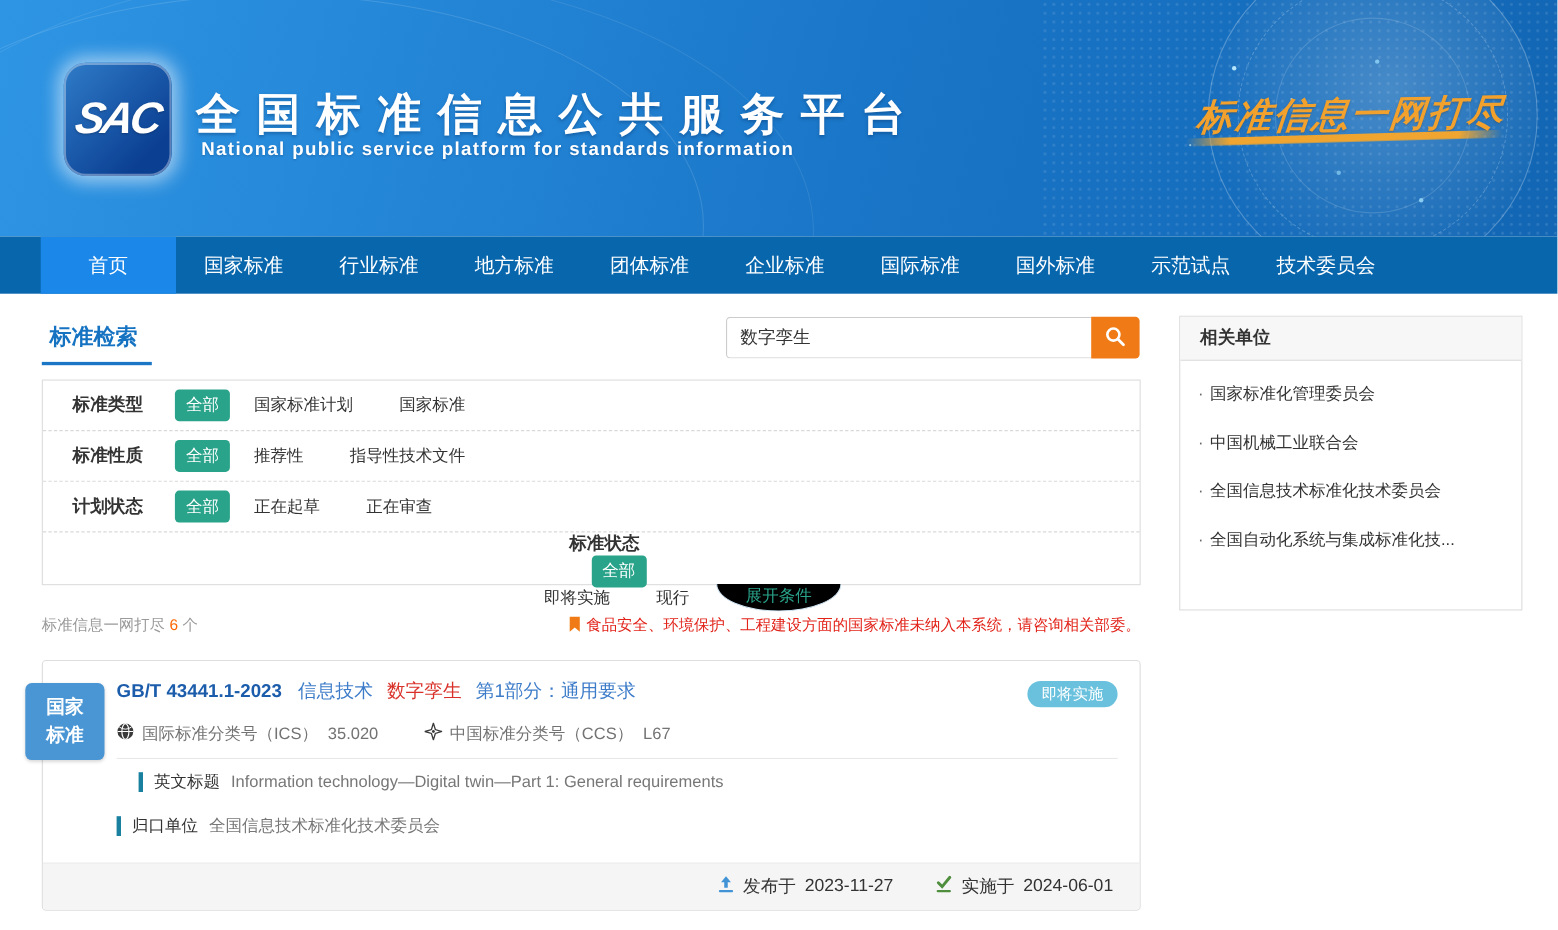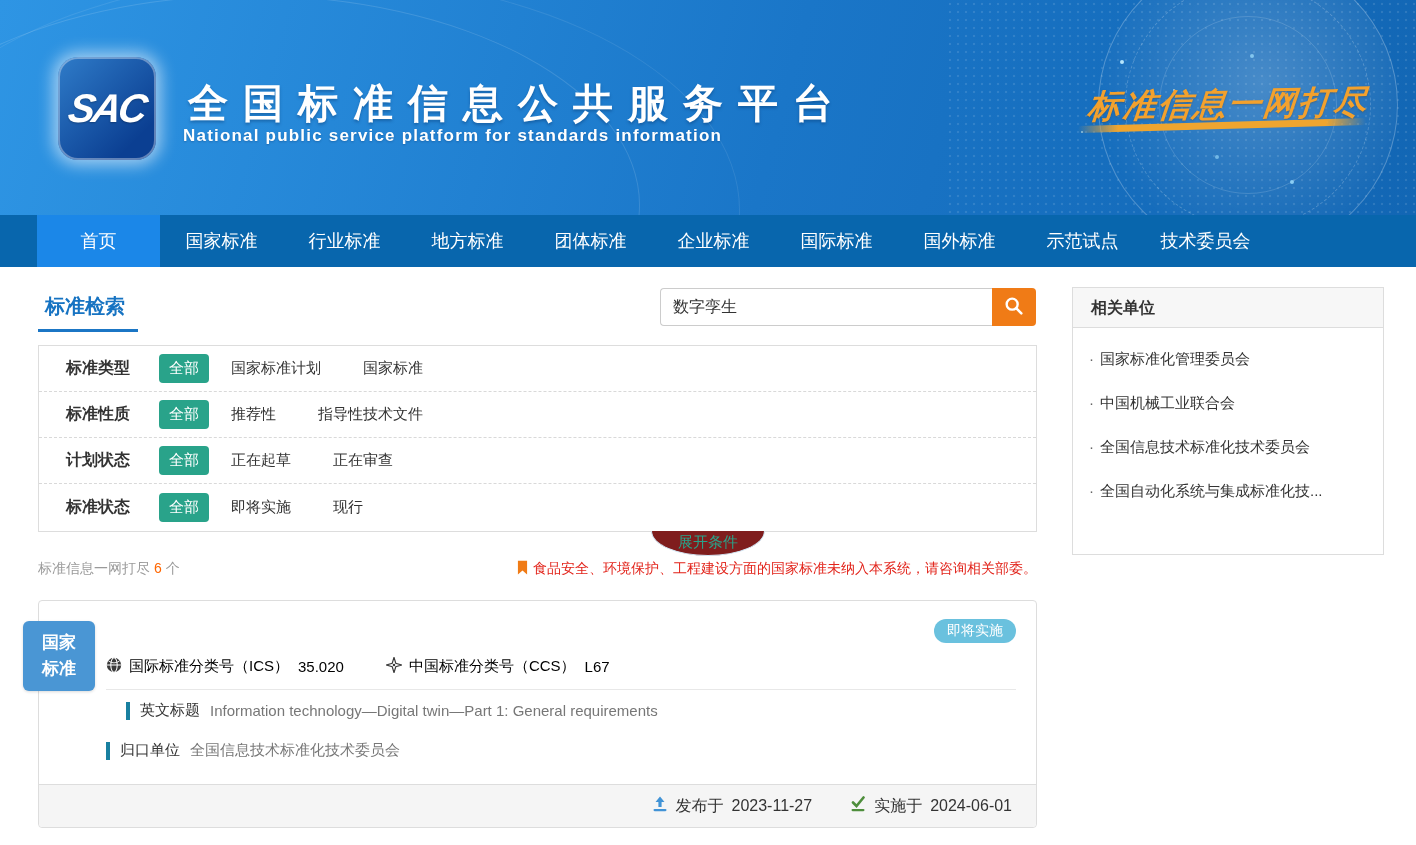--- a/index.html
+++ b/index.html
@@ -30,21 +30,21 @@
       -40px 70px 0 -1px rgba(190,235,255,.7), 170px 120px 0 rgba(160,225,255,.8),
       240px 20px 0 -2px rgba(220,245,255,.9); }
 
   .sac-logo { position:absolute; left:58px; top:57px; width:98px; height:103px;
     border-radius:20px; background:linear-gradient(135deg,#2f7cc9 0%,#0b3f92 80%);
     box-shadow:0 0 16px 5px rgba(255,255,255,.55), inset 0 0 0 2px rgba(255,255,255,.35);
     display:flex; align-items:center; justify-content:center; }
   .sac-logo span { color:#fff; font-size:40px; font-weight:bold; font-style:italic;
     letter-spacing:-3px; transform:skewX(-10deg); text-shadow:0 1px 2px rgba(0,0,0,.25); }
 
-  .site-title { position:absolute; left:188px; top:76px; color:#fff; font-size:40px;
+  .site-title { position:absolute; left:178px; top:76px; color:#fff; font-size:40px;
     font-weight:bold; letter-spacing:15px; white-space:nowrap;
     text-shadow:0 2px 3px rgba(0,40,90,.35); }
   .site-subtitle { position:absolute; left:183px; top:126px; color:#fff; font-size:17px;
     font-weight:bold; letter-spacing:1.2px; white-space:nowrap;
     text-shadow:0 1px 2px rgba(0,40,90,.3); }
 
   .slogan-text { position:absolute; left:1088px; top:82px; width:300px; color:#f3a12d;
     font-size:33px; font-weight:bold; font-style:italic; letter-spacing:2px;
     transform:skewX(-6deg) rotate(-1deg); white-space:nowrap;
     text-shadow:0 1px 2px rgba(90,50,0,.3); }
@@ -71,28 +71,28 @@
     font-family:inherit; }
   .search-btn { width:44px; height:38px; border:none; background:#f07b16;
     border-radius:0 4px 4px 0; cursor:pointer; display:flex; align-items:center;
     justify-content:center; }
 
   
   .filter-panel { position:absolute; left:38px; top:345px; width:999px; height:187px;
     border:1px solid #ddd; background:#fff;text-align:center; }
   .f-row { height:46px; display:flex; align-items:center; padding-left:24px;
     border-bottom:1px dashed #d9d9d9; }
-  .f-row:last-child { border-bottom:none; }
+  .f-row:last-child { border-bottom:none;flex-direction:column; }
   .f-label { width:70px; font-size:16px; font-weight:bold; color:#333; }
   .f-badge { margin-left:26px; background:#29a38a; color:#fff; font-size:15px;
     padding:5px 10px; border-radius:4px; cursor:pointer; }
   .f-options { display:flex; gap:42px; margin-left:22px; }
   .f-opt { font-size:15px; color:#333; cursor:pointer; }
   .expand-tab { position:absolute; left:50%; transform:translateX(-50%); top:531px;
-    width:114px; height:25px; background:#7f1d1d; border:1px solid #d2e7f5; border-top:none;
+    width:114px; height:25px; background:#000000; border:1px solid #d2e7f5; border-top:none;
     border-radius:0 0 50% 50% / 0 0 100% 100%; text-align:center; line-height:22px;
     font-size:15px; color:#29a38a; cursor:pointer; z-index:2; }
 
   
   .results-info { position:absolute; left:38px; top:560px; width:999px; display:flex;
     justify-content:space-between; align-items:center; }
   .count-text { font-size:14px; color:#9a9a9a; }
   .count-num { color:#f60; margin:0 4px; }
   .notice { display:flex; align-items:center; gap:5px; font-size:14px; color:#e2231a; }
 
@@ -104,21 +104,21 @@
     text-align:center; line-height:26px; padding-top:9px; box-shadow:0 1px 3px rgba(0,0,0,.15); }
   .card-title { position:absolute; left:67px; top:16px; font-size:17px; white-space:nowrap;
     cursor:pointer; }
   .t-code { color:#1b5cab; font-weight:bold; margin-right:10px; }
   .t-part1 { color:#3d7cc9; margin-right:8px; }
   .t-hl { color:#d9312a; margin-right:8px; }
   .t-part2 { color:#3d7cc9; }
   .status-pill { position:absolute; right:20px; top:18px; background:#6ac1de; color:#fff;
     font-size:14px; padding:3px 13px; border-radius:12px; }
   .meta-row { position:absolute; left:67px; top:56px; display:flex; align-items:flex-start;
-    gap:42px; font-size:15px; color:#000000; }
+    gap:42px; font-size:15px; color:#737373; }
   .meta-item { display:flex; align-items:center; gap:7px; }
   .meta-val { margin-left:2px; }
   .card-divider { position:absolute; left:67px; right:20px; top:88px; height:1px;
     background:#e8e8e8; }
   .field-row { position:absolute; left:67px; display:flex; align-items:center; gap:10px;
     font-size:15px; }
   .field-bar { width:4px; height:18px; background:#1980a0; }
   .field-label { color:#333; }
   .field-value { color:#777; }
   .card-footer { position:absolute; left:0; right:0; bottom:0; height:43px;
@@ -232,20 +232,26 @@
         </svg>
       </span>
       <span>食品安全、环境保护、工程建设方面的国家标准未纳入本系统，请咨询相关部委。</span>
     </div>
   </div>
 
   <article class="result-card">
     <div class="type-badge">
       <div>国家</div>
       <div>标准</div>
+    </div>
+    <div class="card-title">
+      <span class="t-code">GB/T 43441.1-2023</span>
+      <span class="t-part1">信息技术</span>
+      <span class="t-hl">数字孪生</span>
+      <span class="t-part2">第1部分：通用要求</span>
     </div>
     <div class="status-pill">即将实施</div>
 
     <div class="meta-row">
       <span class="meta-item">
         <span>
           <svg width="16" height="16" viewBox="0 0 20 20">
             <circle cx="10" cy="10" r="9" fill="#3a3a3a"></circle>
             <ellipse cx="10" cy="10" rx="4" ry="9" fill="none" stroke="#fff" stroke-width="1.3"></ellipse>
             <line x1="1" y1="10" x2="19" y2="10" stroke="#fff" stroke-width="1.3"></line>

